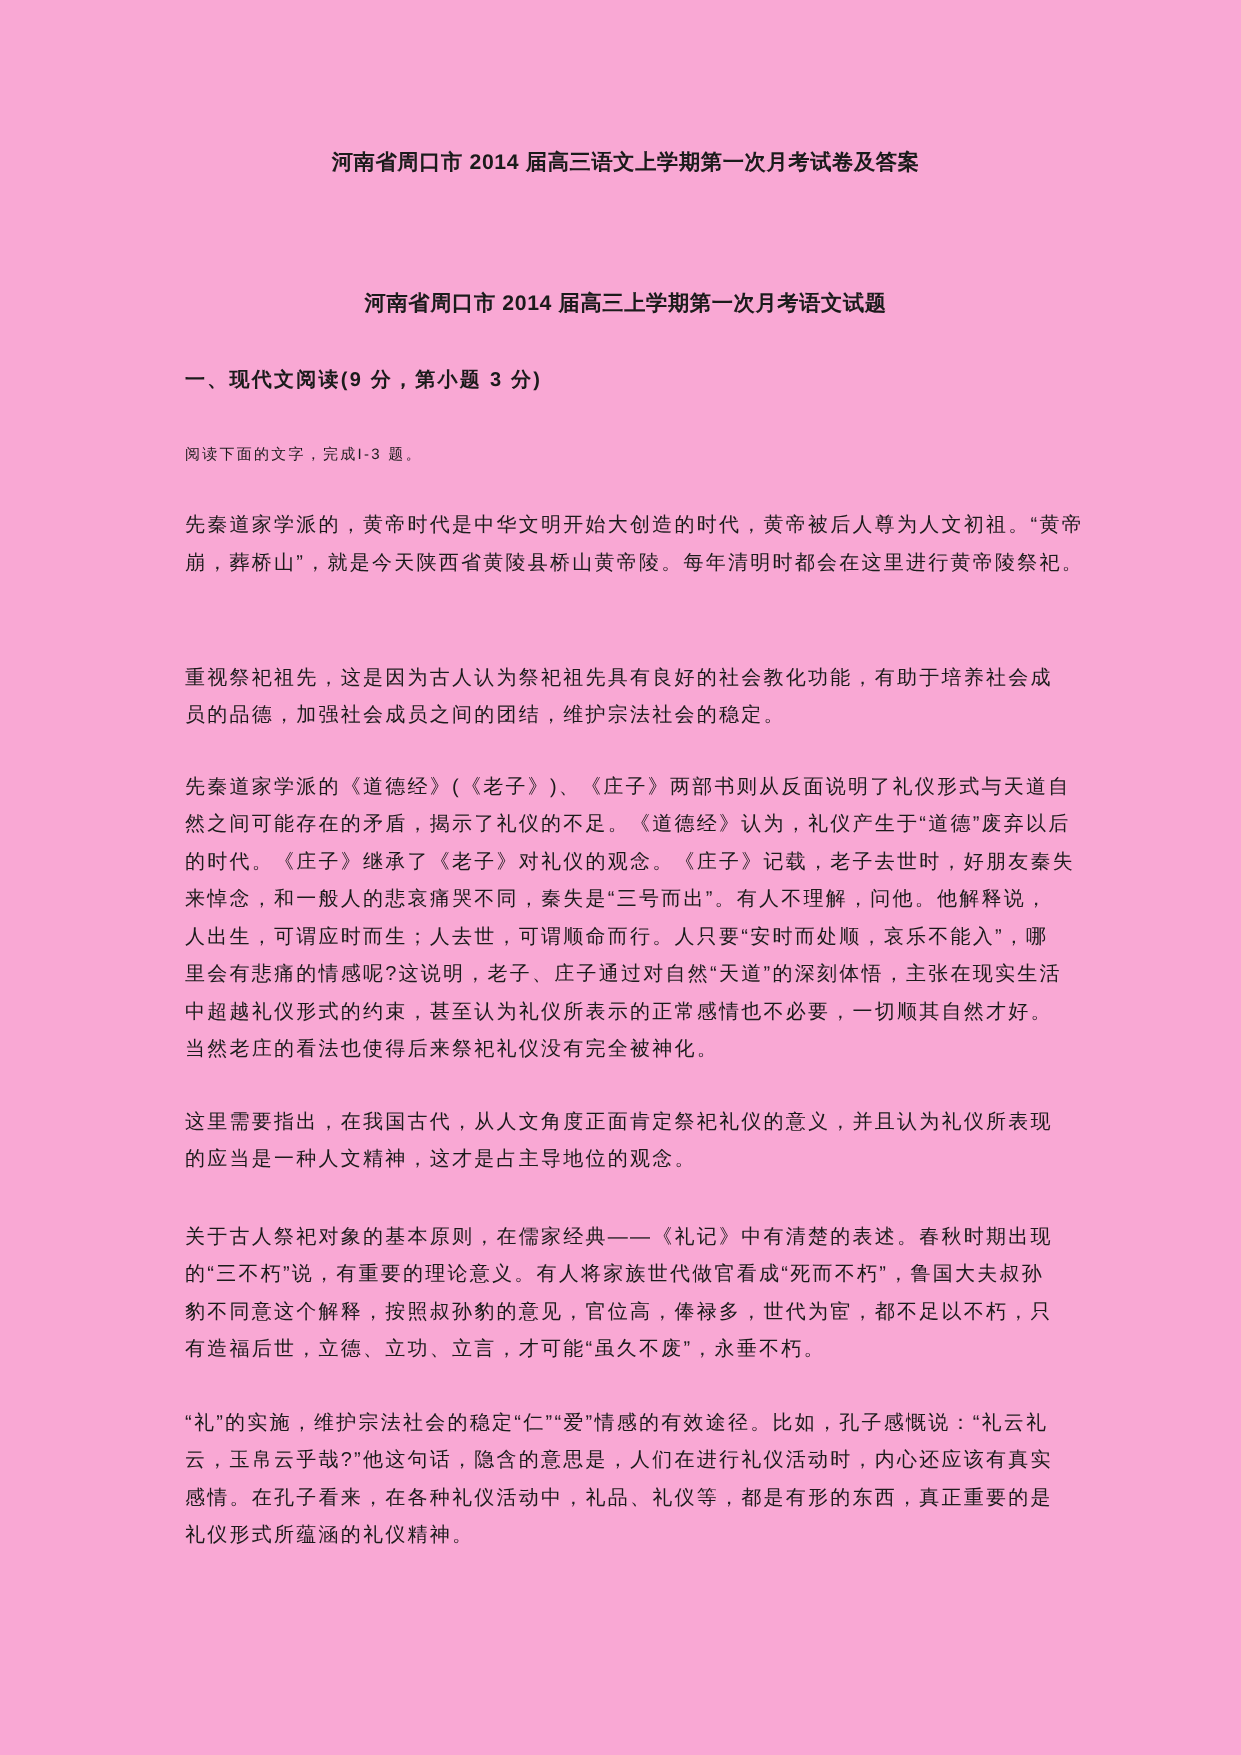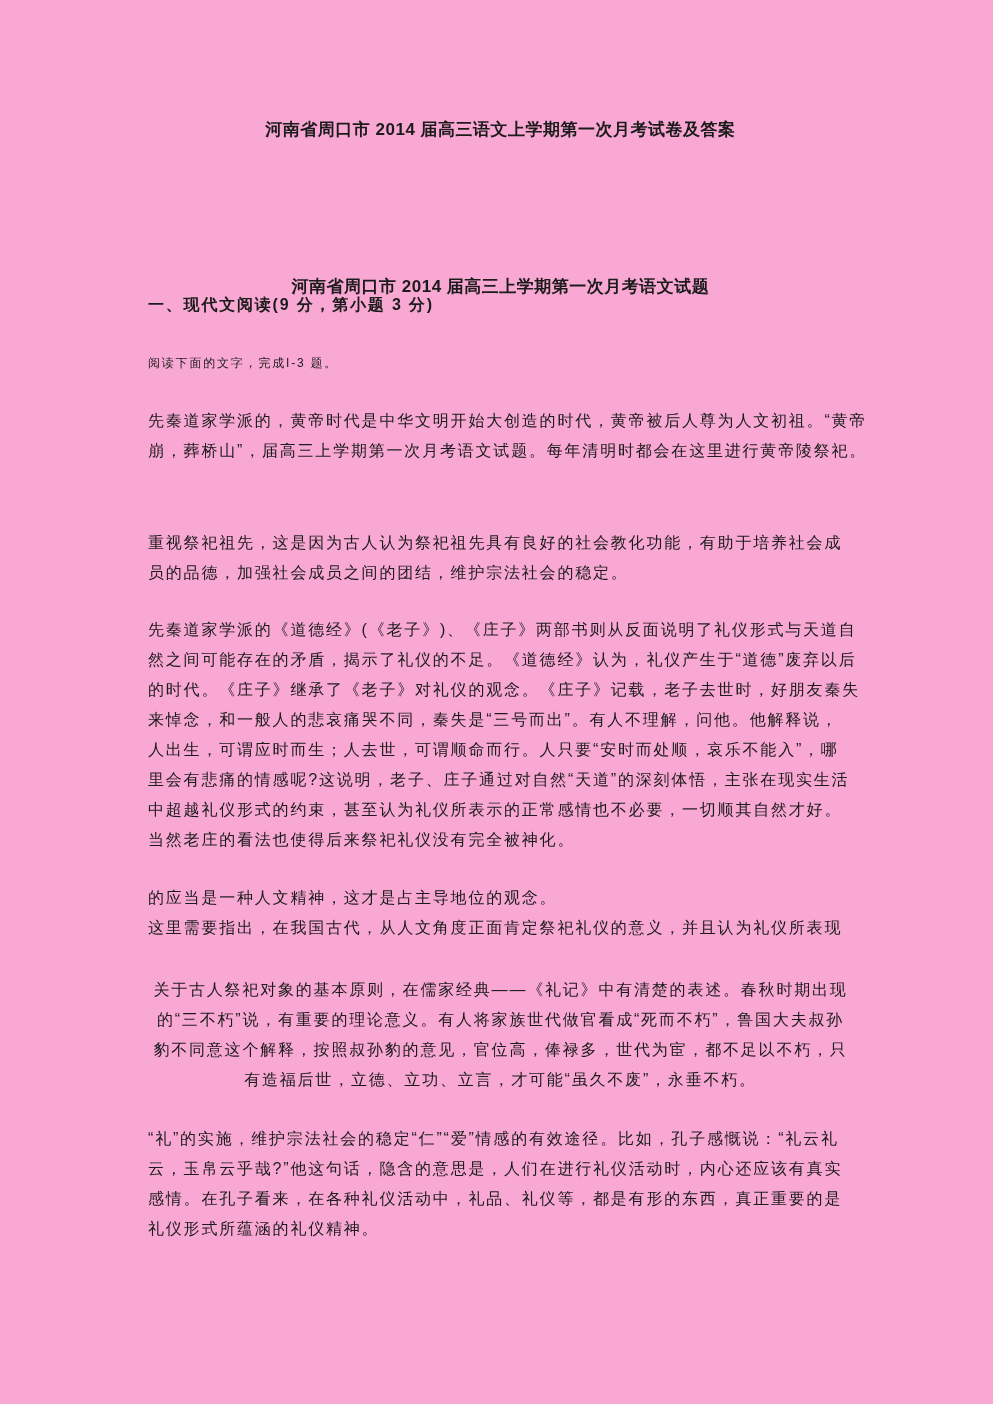--- a/index.html
+++ b/index.html
@@ -33,21 +33,20 @@
     white-space: nowrap;
   }
   .doc-subtitle {
     top: 228px;
     font-size: 17px;
     font-weight: bold;
     text-align: center;
     line-height: 30px;
     letter-spacing: 0.5px;
     white-space: nowrap;
-    margin-top: 44px;
   }
   .section-heading {
     top: 290px;
     font-size: 16px;
     font-weight: bold;
     line-height: 30px;
     letter-spacing: 1.8px;
     white-space: nowrap;
   }
   .intro-line {
@@ -85,41 +84,41 @@
 
   <h2 class="abs-block doc-subtitle">河南省周口市 2014 届高三上学期第一次月考语文试题</h2>
 
   <div class="abs-block section-heading">一、现代文阅读(9 分，第小题 3 分)</div>
 
   <div class="abs-block intro-line">阅读下面的文字，完成I-3 题。</div>
 
   <div id="paragraphs" class="paragraphs-layer">
       <div class="paragraph" style="top: 406px;">
         <div class="para-line">先秦道家学派的，黄帝时代是中华文明开始大创造的时代，黄帝被后人尊为人文初祖。“黄帝</div>
-        <div class="para-line">崩，葬桥山”，届高三上学期第一次月考语文试题。每年清明时都会在这里进行黄帝陵祭祀。</div>
+        <div class="para-line">崩，葬桥山”，就是今天陕西省黄陵县桥山黄帝陵。每年清明时都会在这里进行黄帝陵祭祀。</div>
       </div>
       <div class="paragraph" style="top: 615px;">
         <div class="para-line">先秦道家学派的《道德经》(《老子》)、《庄子》两部书则从反面说明了礼仪形式与天道自</div>
         <div class="para-line">然之间可能存在的矛盾，揭示了礼仪的不足。《道德经》认为，礼仪产生于“道德”废弃以后</div>
         <div class="para-line">的时代。《庄子》继承了《老子》对礼仪的观念。《庄子》记载，老子去世时，好朋友秦失</div>
         <div class="para-line">来悼念，和一般人的悲哀痛哭不同，秦失是“三号而出”。有人不理解，问他。他解释说，</div>
         <div class="para-line">人出生，可谓应时而生；人去世，可谓顺命而行。人只要“安时而处顺，哀乐不能入”，哪</div>
         <div class="para-line">里会有悲痛的情感呢?这说明，老子、庄子通过对自然“天道”的深刻体悟，主张在现实生活</div>
         <div class="para-line">中超越礼仪形式的约束，甚至认为礼仪所表示的正常感情也不必要，一切顺其自然才好。</div>
         <div class="para-line">当然老庄的看法也使得后来祭祀礼仪没有完全被神化。</div>
       </div>
       <div class="paragraph" style="top: 528px;">
         <div class="para-line">重视祭祀祖先，这是因为古人认为祭祀祖先具有良好的社会教化功能，有助于培养社会成</div>
         <div class="para-line">员的品德，加强社会成员之间的团结，维护宗法社会的稳定。</div>
       </div>
       <div class="paragraph" style="top: 883px;">
+        <div class="para-line">这里需要指出，在我国古代，从人文角度正面肯定祭祀礼仪的意义，并且认为礼仪所表现</div>
         <div class="para-line">的应当是一种人文精神，这才是占主导地位的观念。</div>
-        <div class="para-line">这里需要指出，在我国古代，从人文角度正面肯定祭祀礼仪的意义，并且认为礼仪所表现</div>
       </div>
-      <div class="paragraph" style="top: 975px; text-align: center;">
+      <div class="paragraph" style="top: 975px;">
         <div class="para-line">关于古人祭祀对象的基本原则，在儒家经典——《礼记》中有清楚的表述。春秋时期出现</div>
         <div class="para-line">的“三不朽”说，有重要的理论意义。有人将家族世代做官看成“死而不朽”，鲁国大夫叔孙</div>
         <div class="para-line">豹不同意这个解释，按照叔孙豹的意见，官位高，俸禄多，世代为宦，都不足以不朽，只</div>
         <div class="para-line">有造福后世，立德、立功、立言，才可能“虽久不废”，永垂不朽。</div>
       </div>
       <div class="paragraph" style="top: 1124px;">
         <div class="para-line">“礼”的实施，维护宗法社会的稳定“仁”“爱”情感的有效途径。比如，孔子感慨说：“礼云礼</div>
         <div class="para-line">云，玉帛云乎哉?”他这句话，隐含的意思是，人们在进行礼仪活动时，内心还应该有真实</div>
         <div class="para-line">感情。在孔子看来，在各种礼仪活动中，礼品、礼仪等，都是有形的东西，真正重要的是</div>
         <div class="para-line">礼仪形式所蕴涵的礼仪精神。</div>

